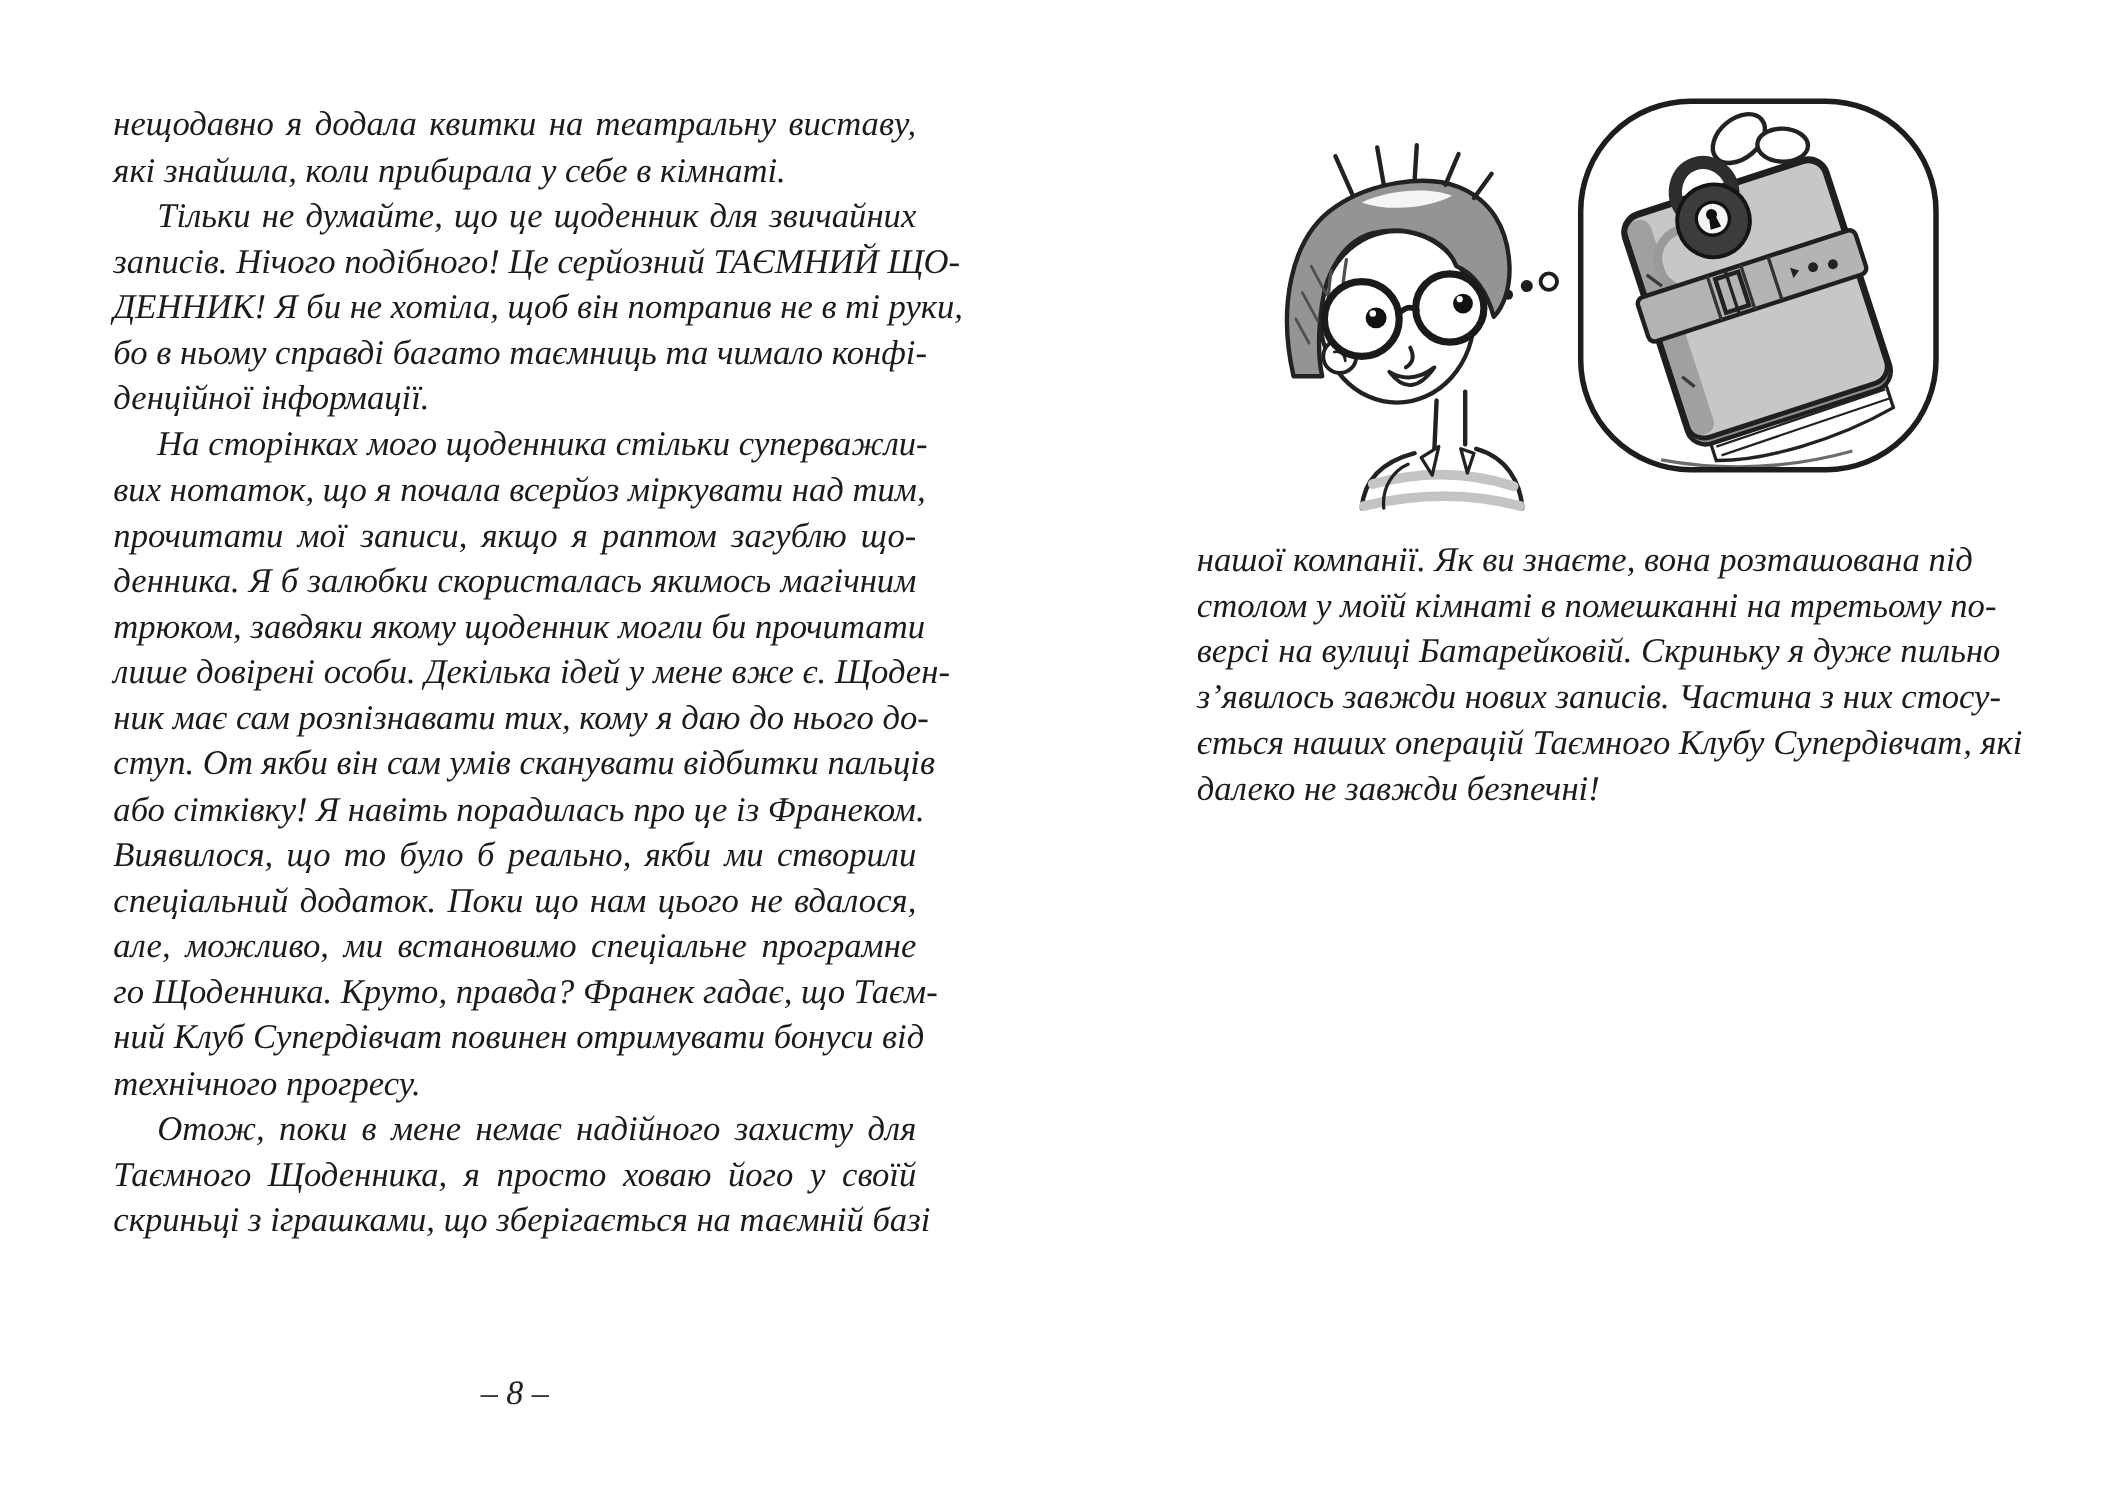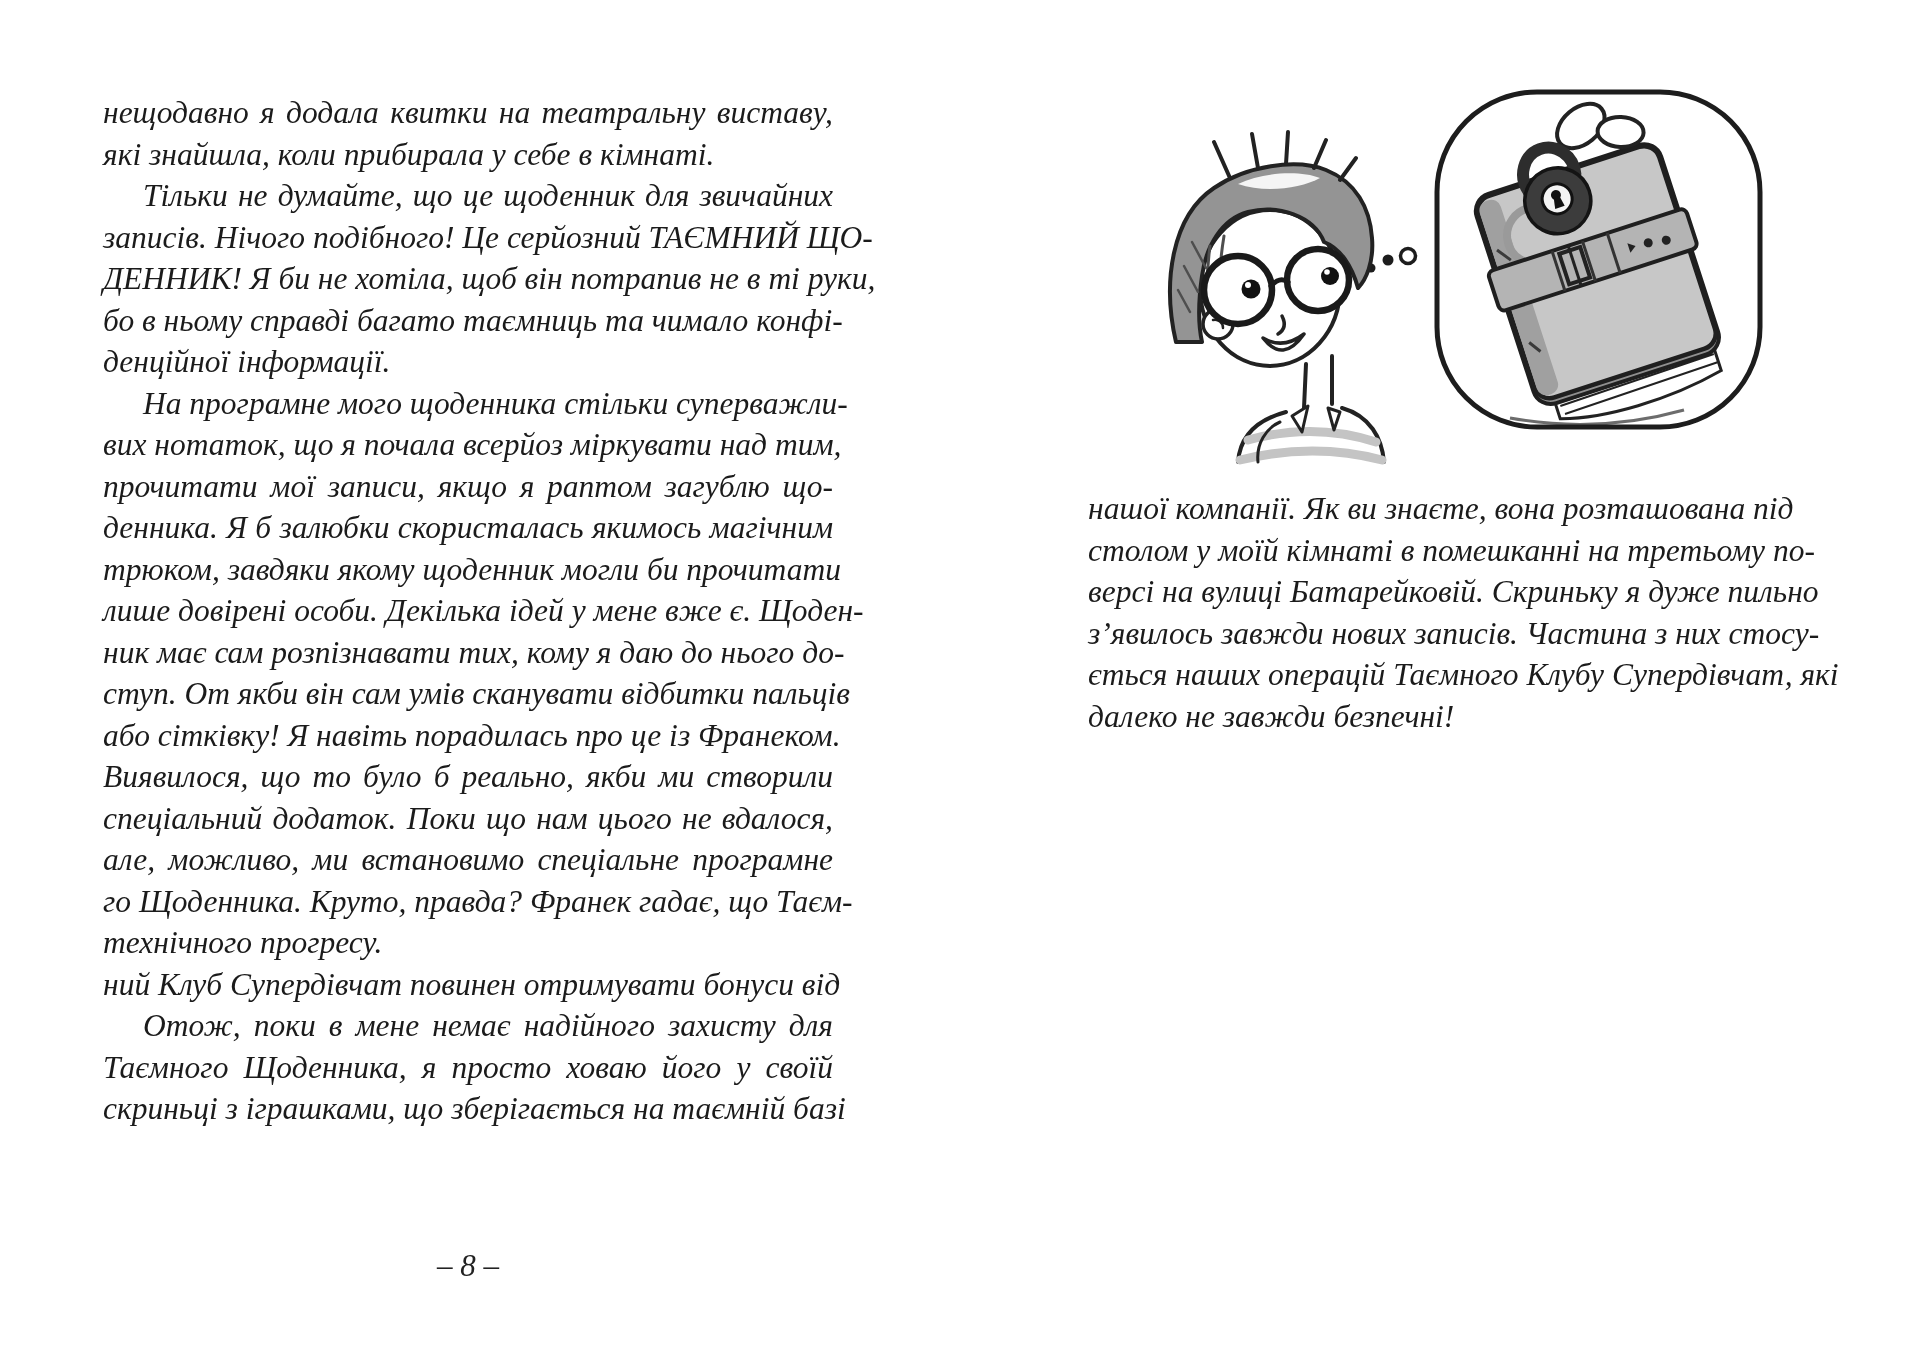--- a/index.html
+++ b/index.html
@@ -47,35 +47,35 @@
 
 <div>
   <div id="left-col" class="textcol">
       <div class="line">нещодавно я додала квитки на театральну виставу,</div>
       <div class="line endpara">які знайшла, коли прибирала у себе в кімнаті.</div>
       <div class="line indent">Тільки не думайте, що це щоденник для звичайних</div>
       <div class="line">записів. Нічого подібного! Це серйозний ТАЄМНИЙ ЩО-</div>
       <div class="line">ДЕННИК! Я би не хотіла, щоб він потрапив не в ті руки,</div>
       <div class="line">бо в ньому справді багато таємниць та чимало конфі-</div>
       <div class="line endpara">денційної інформації.</div>
-      <div class="line indent">На програмне мого щоденника стільки суперважли-</div>
+      <div class="line indent">На сторінках мого щоденника стільки суперважли-</div>
       <div class="line">вих нотаток, що я почала всерйоз міркувати над тим,</div>
       <div class="line">прочитати мої записи, якщо я раптом загублю що-</div>
       <div class="line">денника. Я б залюбки скористалась якимось магічним</div>
       <div class="line">трюком, завдяки якому щоденник могли би прочитати</div>
       <div class="line">лише довірені особи. Декілька ідей у мене вже є. Щоден-</div>
       <div class="line">ник має сам розпізнавати тих, кому я даю до нього до-</div>
       <div class="line">ступ. От якби він сам умів сканувати відбитки пальців</div>
       <div class="line">або сітківку! Я навіть порадилась про це із Франеком.</div>
       <div class="line">Виявилося, що то було б реально, якби ми створили</div>
       <div class="line">спеціальний додаток. Поки що нам цього не вдалося,</div>
       <div class="line">але, можливо, ми встановимо спеціальне програмне</div>
       <div class="line">го Щоденника. Круто, правда? Франек гадає, що Таєм-</div>
+      <div class="line">ний Клуб Супердівчат повинен отримувати бонуси від</div>
       <div class="line endpara">технічного прогресу.</div>
-      <div class="line">ний Клуб Супердівчат повинен отримувати бонуси від</div>
       <div class="line indent">Отож, поки в мене немає надійного захисту для</div>
       <div class="line">Таємного Щоденника, я просто ховаю його у своїй</div>
       <div class="line">скриньці з іграшками, що зберігається на таємній базі</div>
     </div>
   <div class="pagenum">– 8 –</div>
 </div>
 
 <div>
 
   <svg id="illustration" viewBox="0 0 668 408" xmlns="http://www.w3.org/2000/svg" aria-label="Girl with short hair and round glasses imagining a locked secret diary inside a thought bubble">

